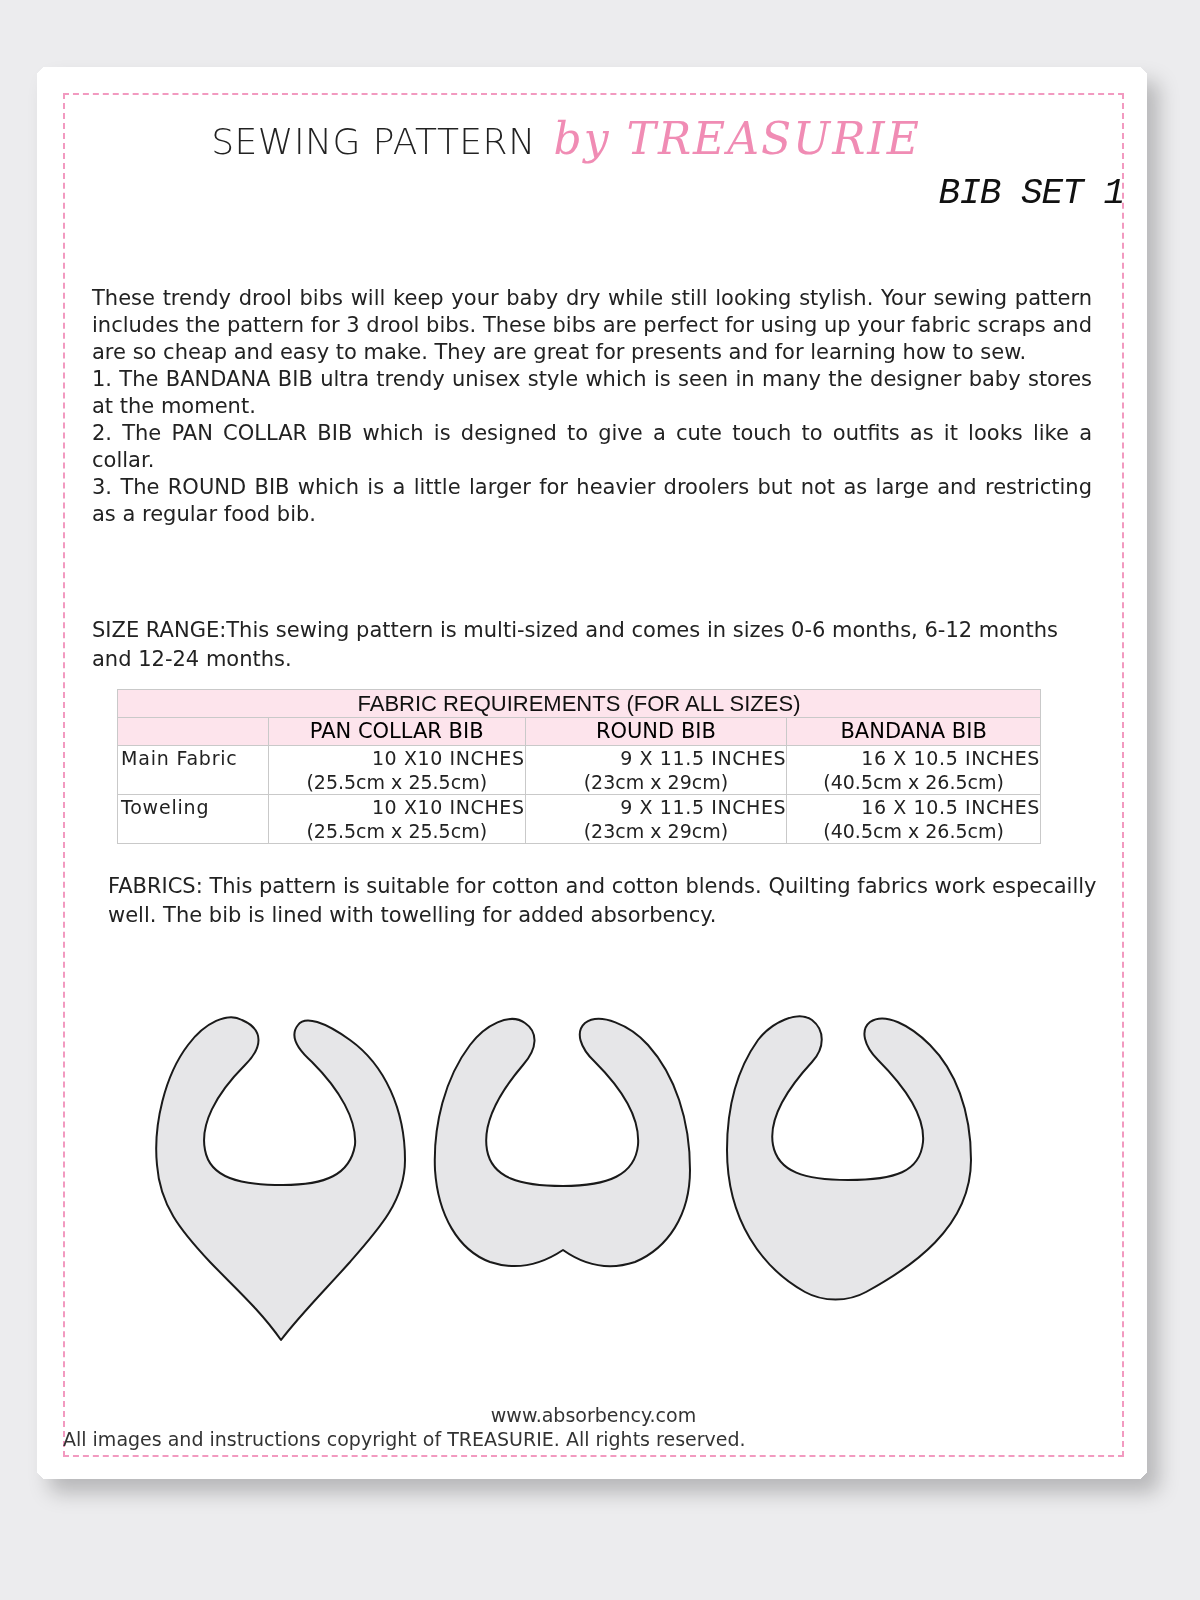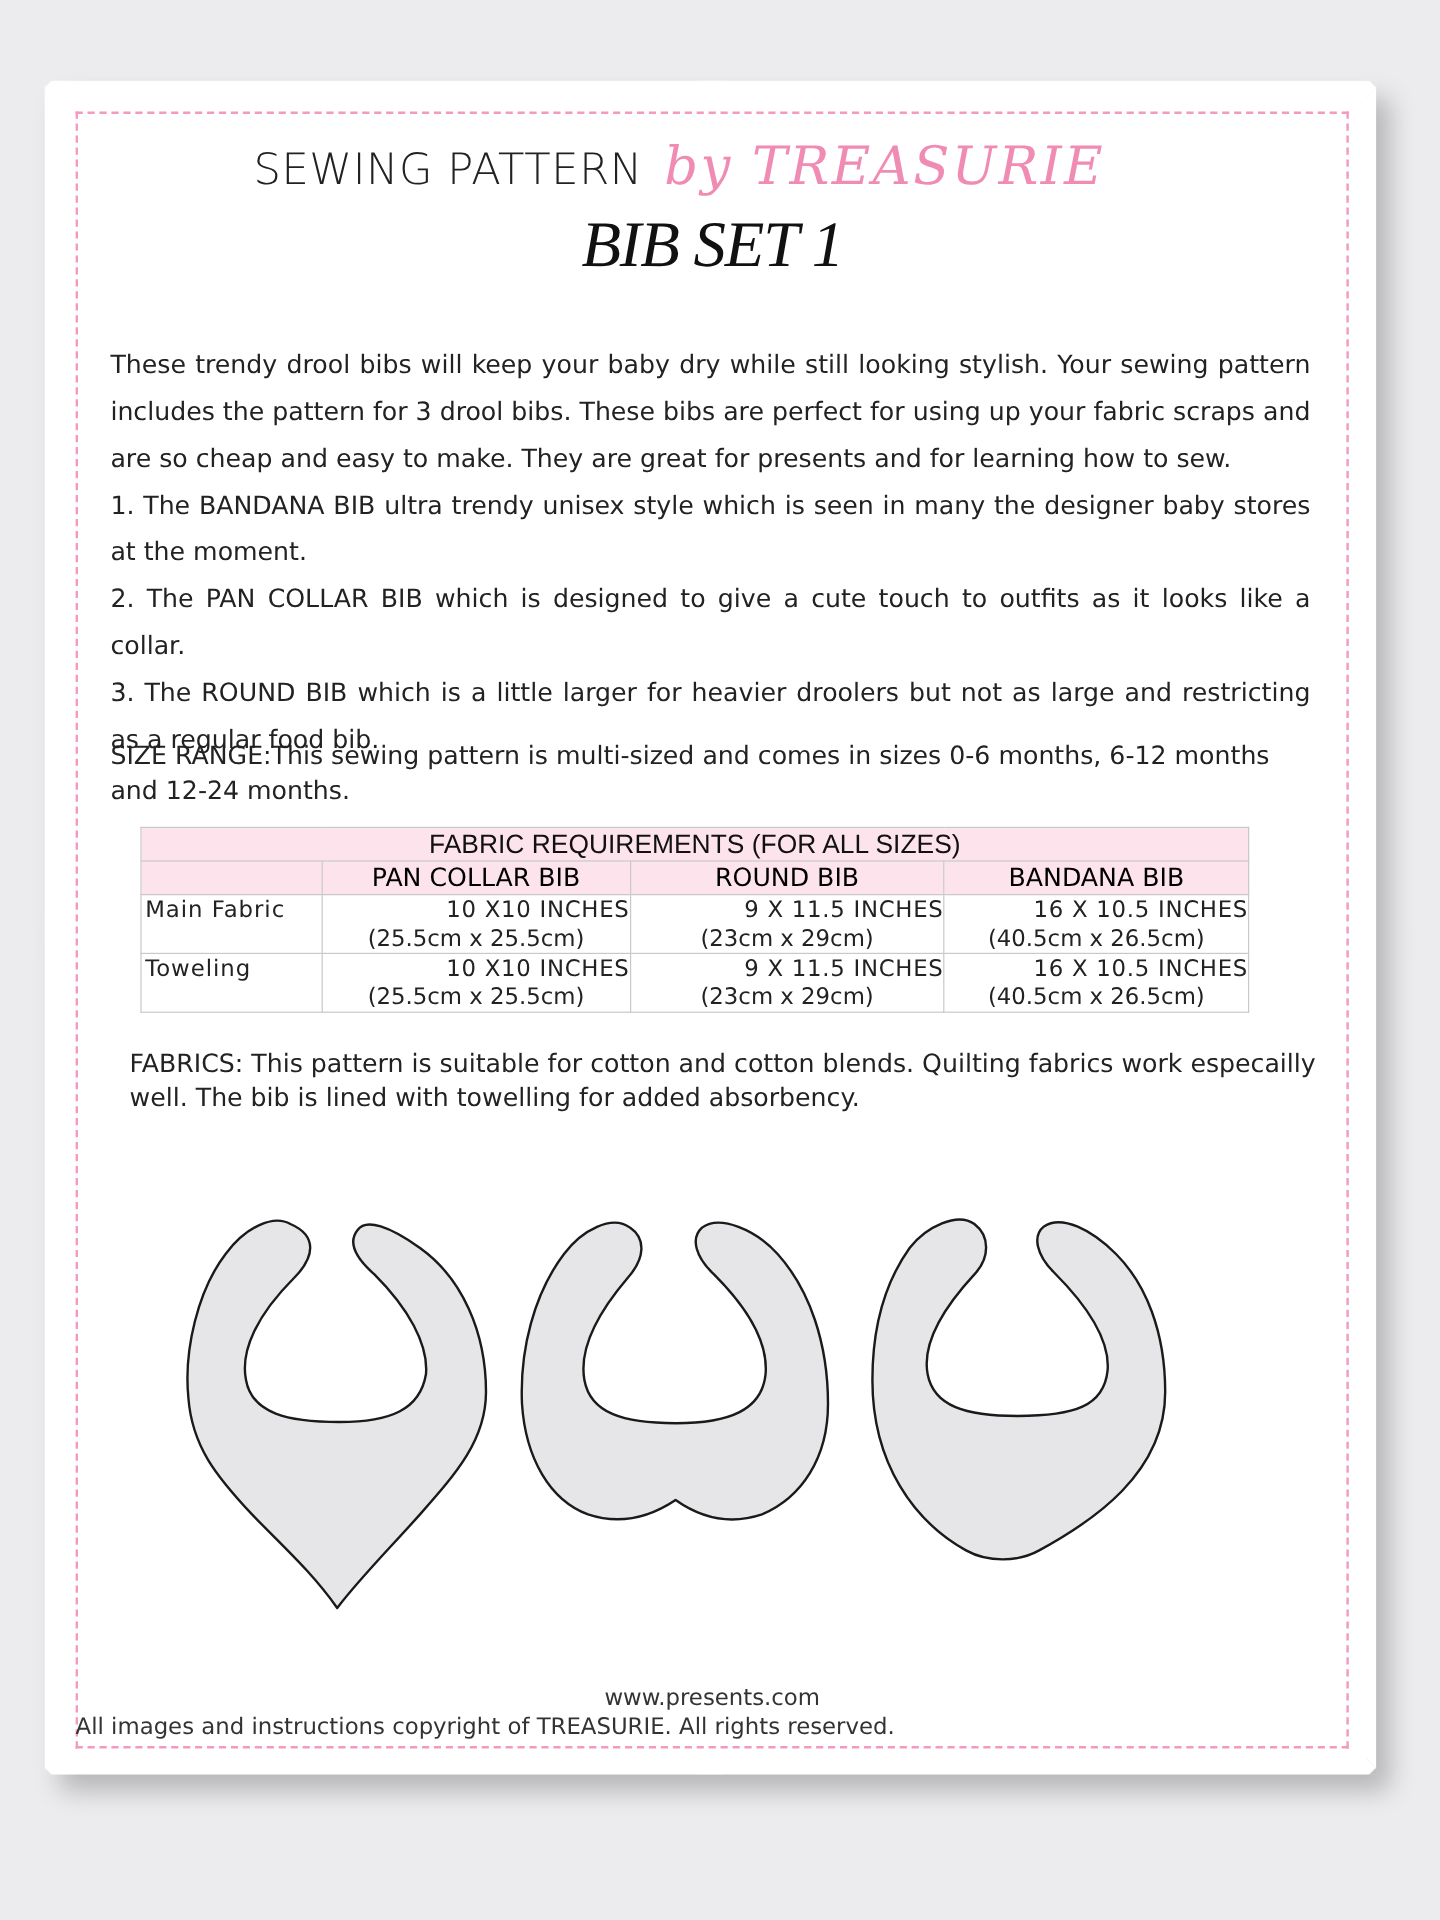--- a/index.html
+++ b/index.html
@@ -77,35 +77,35 @@
       font-size: 44px;
       color: #f08cb4;
       margin-left: 18px;
       letter-spacing: 2px;
     }
     .subtitle {
       position: absolute;
       top: 80px;
       left: 0;
       width: 100%;
-      text-align: center;
-      font-family: Liberation Serif, serif;
-      font-size: 54px;
+      text-align: right;
+      font-family: Liberation Mono, monospace;
+      font-size: 36px;
       letter-spacing: -1px;
       color: #111;
       font-style: italic;
       font-weight: 300;
     }
     .intro {
       position: absolute;
       left: 29px;
       top: 192px;
       width: 1000px;
       font-size: 21px;
-      line-height: 39px;
+      line-height: 27px;
       color: #222;
       text-align: justify;
     }
     .intro p { margin: 0; }
     .size-range {
       position: absolute;
       left: 29px;
       top: 523px;
       width: 1000px;
       font-size: 21px;
@@ -317,15 +317,15 @@
                C 910 1025, 885 1012, 870 1022
                C 860 1030, 864 1046, 878 1060
                C 908 1090, 925 1118, 923 1142
                C 920 1172, 895 1180, 848 1180
                C 805 1180, 778 1172, 773 1145
                C 768 1118, 788 1088, 812 1062
                C 825 1048, 825 1030, 812 1020 Z" fill="#e6e6e8" stroke="#1a1a1a" stroke-width="2" stroke-linejoin="round"></path>
     </g>
   </svg>
 
-  <div class="footer-url">www.presents.com</div>
+  <div class="footer-url">www.absorbency.com</div>
   <div class="footer-copy">All images and instructions copyright of TREASURIE. All rights reserved.</div>
 </div>
 
 </body></html>

